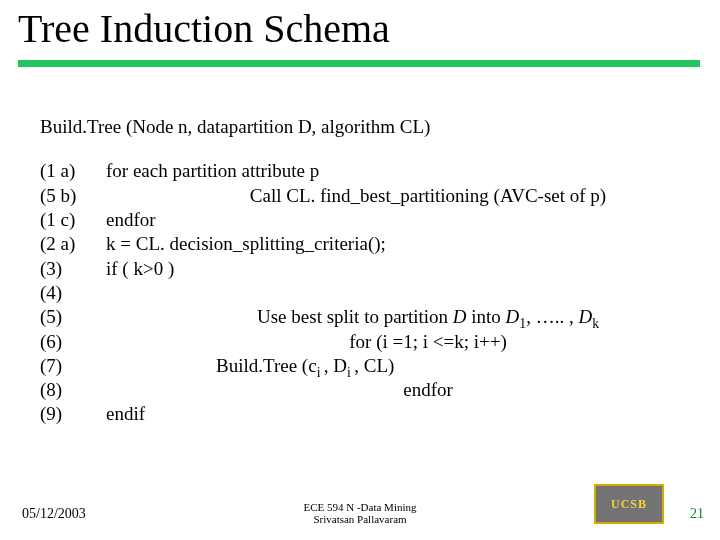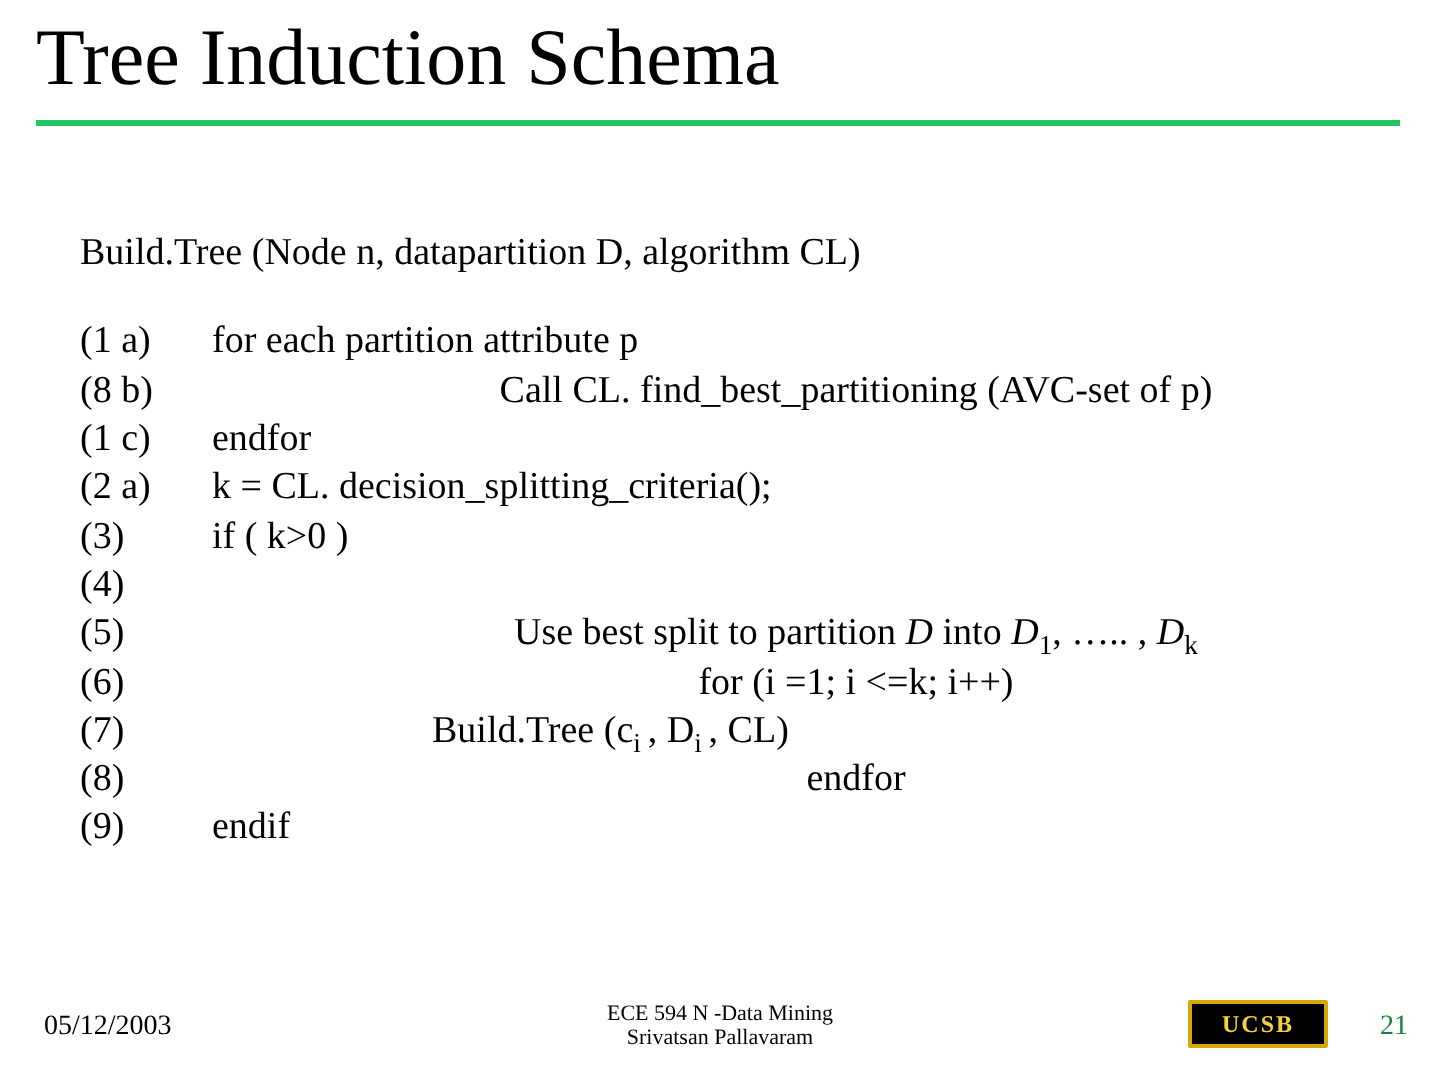--- a/index.html
+++ b/index.html
@@ -16,21 +16,21 @@
     position: relative;
     width: 720px;
     height: 540px;
     box-sizing: border-box;
   }
   .title-wrap {
     position: absolute;
     left: 18px;
     top: 0px;
     right: 20px;
-    border-bottom: 3px solid #22c55e;
+    border-bottom: 7px solid #22c55e;
     padding: 8px 0 10px 0;
   }
   .title {
     font-size: 40px;
     font-weight: 400;
     color: #000;
     line-height: 1.05;
   }
   .body {
     position: absolute;
@@ -91,22 +91,22 @@
     right: 16px;
     bottom: 8px;
     font-size: 14px;
     color: #15803d;
   }
   .logo {
     position: absolute;
     right: 56px;
     bottom: 6px;
     width: 70px;
-    height: 24px;
-    background: #000000;
+    height: 40px;
+    background: #737373;
     border: 2px solid #d6a900;
     border-radius: 1px;
     box-sizing: border-box;
     display: flex;
     align-items: center;
     justify-content: center;
   }
   .logo-text {
     color: #f5d23a;
     font-family: Georgia, "Times New Roman", serif;
@@ -128,21 +128,21 @@
     <div class="sig">
       <span>Build.Tree</span>
       <span>(Node n, datapartition D, algorithm CL)</span>
     </div>
     <div id="lines">
         <div class="row">
           <div class="lbl">(1 a)</div>
           <div class="txt ind1"><span>for each partition attribute p</span></div>
         </div>
         <div class="row">
-          <div class="lbl">(8 b)</div>
+          <div class="lbl">(5 b)</div>
           <div class="txt ind2"><span>Call CL. find_best_partitioning (AVC-set of p)</span></div>
         </div>
         <div class="row">
           <div class="lbl">(1 c)</div>
           <div class="txt ind1"><span>endfor</span></div>
         </div>
         <div class="row">
           <div class="lbl">(2 a)</div>
           <div class="txt ind1"><span>k = CL. decision_splitting_criteria();</span></div>
         </div>

